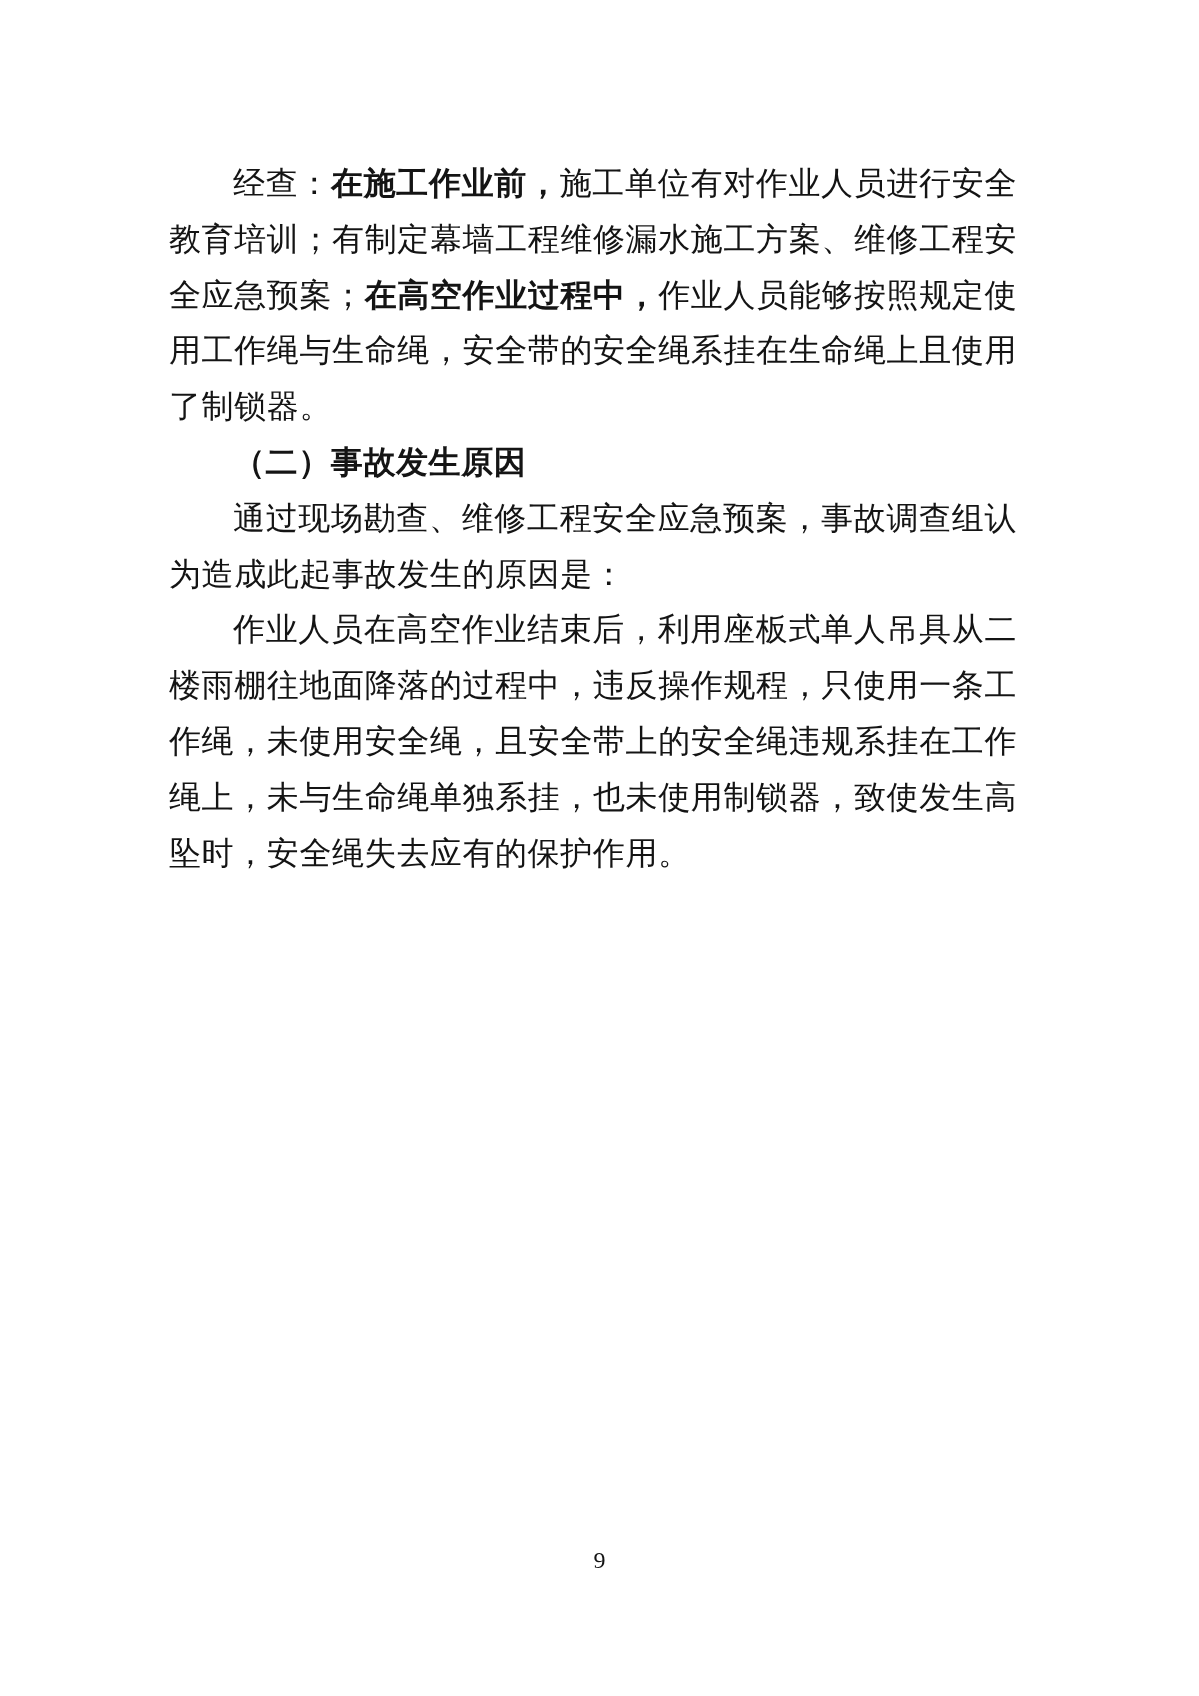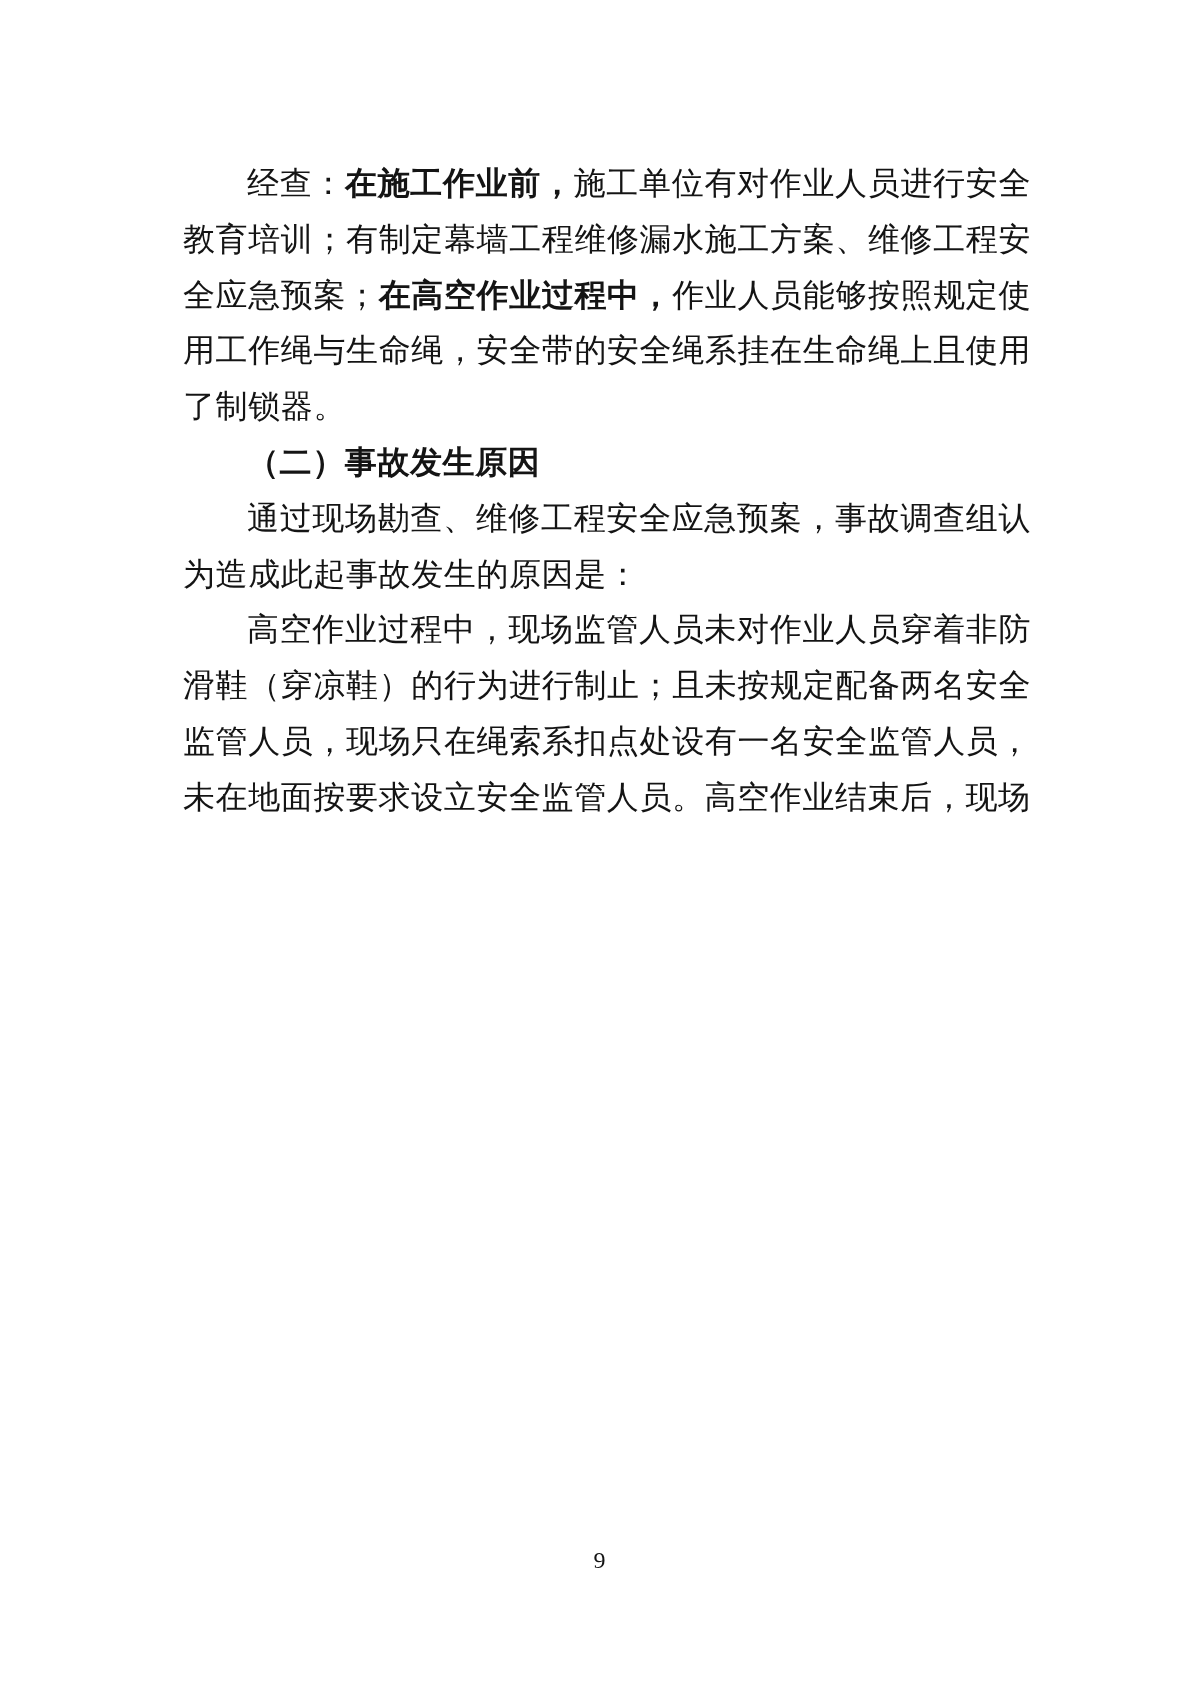--- a/index.html
+++ b/index.html
@@ -11,21 +11,21 @@
     position: relative;
     width: 1199px;
     height: 1696px;
     background: #ffffff;
     overflow: hidden;
     font-family: "Liberation Serif", "DejaVu Serif", serif;
     color: #141414;
   }
   .doc-body {
     position: absolute;
-    left: 183px;
+    left: 169px;
     top: 156px;
     width: 848px;
     font-size: 32px;
     line-height: 55.8px;
     letter-spacing: 0.6px;
     text-align: justify;
     text-align-last: left;
     text-justify: inter-character;
   }
   .doc-body p {
@@ -55,18 +55,18 @@
   }
 </style>
 </head>
 <body>
 
 <div class="page">
   <div class="doc-body">
       <p class="body"><span>经查：</span><span class="b">在施工作业前，</span><span>施工单位有对作业人员进行安全教育培训；有制定幕墙工程维修漏水施工方案、维修工程安全应急预案；</span><span class="b">在高空作业过程中，</span><span>作业人员能够按照规定使用工作绳与生命绳，安全带的安全绳系挂在生命绳上且使用了制锁器。</span></p>
       <p class="heading"><span class="b">（二）事故发生原因</span></p>
       <p class="body"><span>通过现场勘查、维修工程安全应急预案，事故调查组认为造成此起事故发生的原因是：</span></p>
-      <p class="body"><span>高空作业过程中，现场监管人员未对作业人员穿着非防滑鞋（穿凉鞋）的行为进行制止；且未按规定配备两名安全监管人员，现场只在绳索系扣点处设有一名安全监管人员，未在地面按要求设立安全监管人员。高空作业结束后，现场</span></p>
+      <p class="body"><span>作业人员在高空作业结束后，利用座板式单人吊具从二楼雨棚往地面降落的过程中，违反操作规程，只使用一条工作绳，未使用安全绳，且安全带上的安全绳违规系挂在工作绳上，未与生命绳单独系挂，也未使用制锁器，致使发生高坠时，安全绳失去应有的保护作用。</span></p>
     </div>
   <div class="page-footer">
     <span>9</span>
   </div>
 </div>
 
 </body></html>

